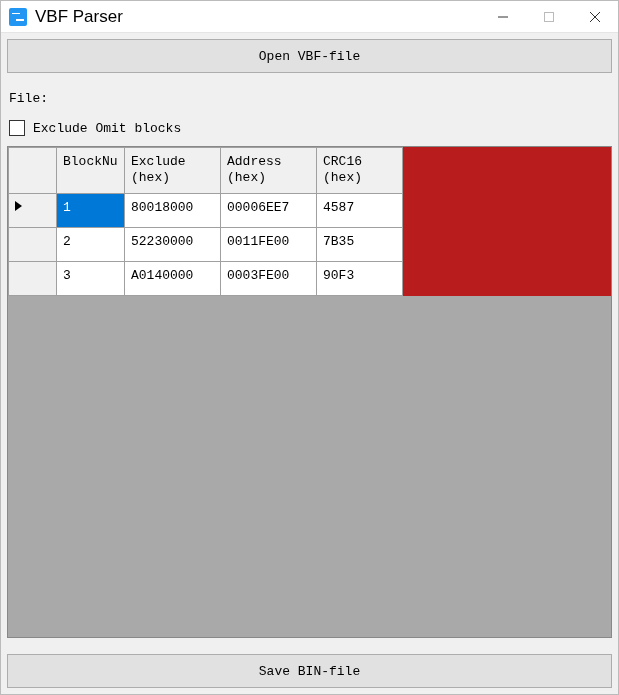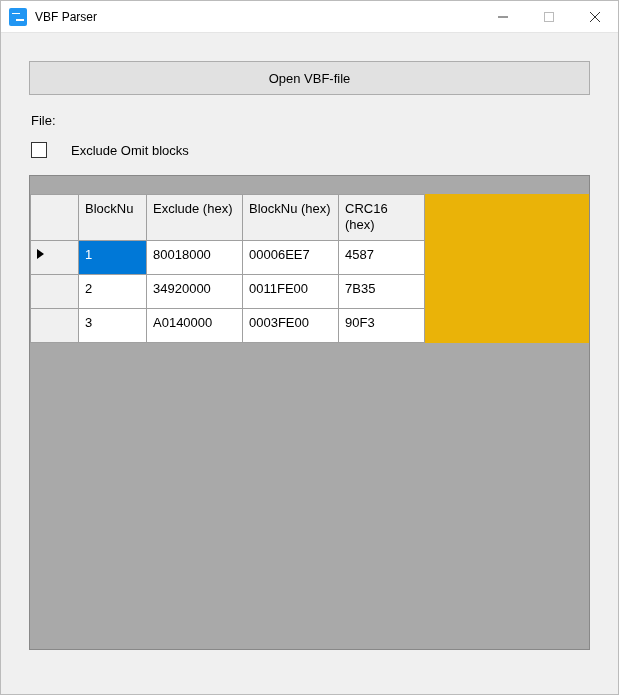--- a/index.html
+++ b/index.html
@@ -37,73 +37,73 @@
     position: relative;
   }
   .titlebar .app-icon::before,
   .titlebar .app-icon::after {
     content: "";
     position: absolute;
     width: 8px; height: 1.5px; background: #fff;
   }
   .titlebar .app-icon::before { top: 5px; left: 3px; }
   .titlebar .app-icon::after { bottom: 5px; right: 3px; }
-  .titlebar .title { flex: 0 0 auto; font-size: 12px; text-align: center; }
+  .titlebar .title { flex: 0 0 auto; font-size: 17px; text-align: center; }
   .titlebar .spacer { flex: 1; }
   .winbtn {
     width: 46px; height: 32px;
     display: flex; align-items: center; justify-content: center;
     color: #333;
   }
   .winbtn.disabled { color: #bbb; }
   .winbtn svg { display: block; }
   .client {
     flex: 1;
-    padding: 28px;
+    padding: 6px;
     display: flex;
     flex-direction: column;
+    font-family: Liberation Mono, monospace;
   }
   .big-button {
     width: 100%;
     height: 34px;
     background: #e1e1e1;
     border: 1px solid #adadad;
     font-family: inherit;
     font-size: 13px;
     cursor: pointer;
   }
   .file-row {
     display: flex;
     align-items: center;
     margin: 18px 2px 14px 2px;
     gap: 54px;
   }
   .check-row {
     display: flex;
     align-items: center;
-    gap: 24px;
-    margin: 0 2px 17px 2px;
+    gap: 8px;
+    margin: 0 2px 10px 2px;
   }
   .checkbox {
     width: 16px; height: 16px;
     border: 1px solid #333;
     background: #fff;
     display: inline-block;
   }
   .grid-wrap {
     flex: 1;
     border: 1px solid #888;
     background: #a9a9a9;
     overflow: hidden;
     margin-bottom: 16px;
     position: relative;
   }
   .grid-inner {
-    background: #eab308;
-    margin-top: 18px;
+    background: #b91c1c;
   }
   table.grid {
     border-collapse: collapse;
     background: #fff;
     table-layout: fixed;
   }
   table.grid th, table.grid td {
     border: 1px solid #a0a0a0;
     padding: 6px 6px;
     text-align: left;
@@ -186,46 +186,47 @@
             <col class="col-blocknum">
             <col class="col-addr">
             <col class="col-len">
             <col class="col-crc">
           </colgroup>
           <thead>
             <tr>
               <th class="rowhdr"></th>
               <th>BlockNu</th>
               <th>Exclude (hex)</th>
-              <th>BlockNu (hex)</th>
+              <th>Address (hex)</th>
               <th>CRC16 (hex)</th>
             </tr>
           </thead>
           <tbody id="grid-body">
               <tr>
                 <td class="rowhdr"><span class="tri"></span></td>
                 <td class="sel">1</td>
                 <td>80018000</td>
                 <td>00006EE7</td>
                 <td>4587</td>
               </tr>
               <tr>
                 <td class="rowhdr"></td>
                 <td>2</td>
-                <td>34920000</td>
+                <td>52230000</td>
                 <td>0011FE00</td>
                 <td>7B35</td>
               </tr>
               <tr>
                 <td class="rowhdr"></td>
                 <td>3</td>
                 <td>A0140000</td>
                 <td>0003FE00</td>
                 <td>90F3</td>
               </tr>
             </tbody>
         </table>
       </div>
     </div>
 
+    <button class="big-button">Save BIN-file</button>
 
   </div>
 </div>
 
 </body></html>

